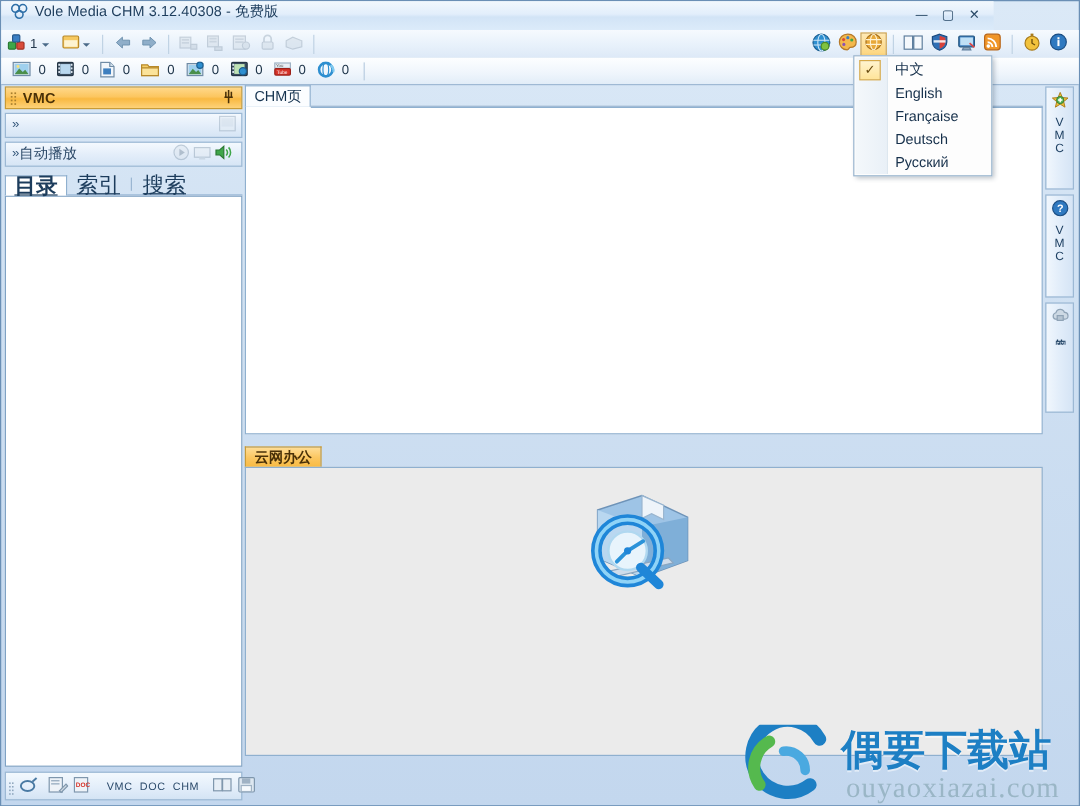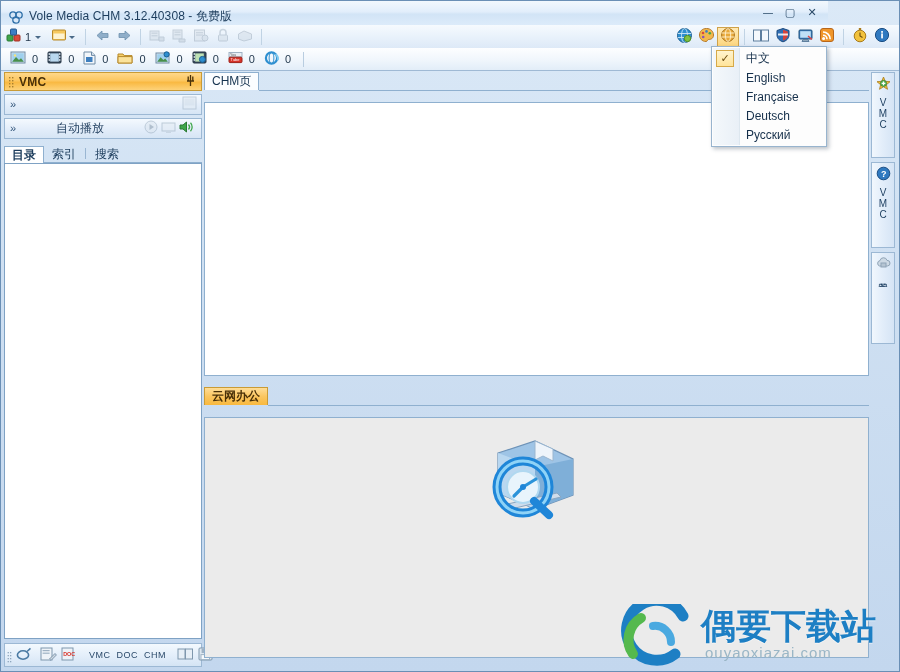--- a/index.html
+++ b/index.html
@@ -15,21 +15,21 @@
     background:linear-gradient(180deg,#dbe9f7 0%,#cfe0f2 40%,#c3d7ee 100%);
     box-sizing:border-box;
     border:1px solid #6a8fb5;
   }
 
   
   .titlebar{
     position:absolute;left:0;top:0;width:827px;height:24px;
     background:linear-gradient(180deg,#f2f8fd 0%,#e2eefb 45%,#d2e4f6 55%,#dcebfa 100%);
     border-bottom:1px solid #a8c4de;
-    display:flex;align-items:flex-end;
+    display:flex;align-items:flex-start;
   }
   .title-icon{width:16px;height:16px;margin-left:7px;margin-right:5px;position:relative;flex:0 0 auto;}
   .title-text{
     color:#1c3c5c;font-size:12px;letter-spacing:.1px;white-space:nowrap;
   }
   .win-btns{position:absolute;right:6px;top:3px;display:flex;gap:2px;}
   .win-btn{
     width:20px;height:16px;display:flex;align-items:center;justify-content:center;
     color:#2a4a68;font-size:11px;line-height:1;
     background:transparent;border:0;
@@ -79,30 +79,30 @@
   .vmc-title{color:#4a3108;font-size:12px;font-weight:bold;margin-left:4px;letter-spacing:.3px;}
   .pin{margin-left:auto;margin-right:5px;}
 
   .strip{
     margin-top:3px;height:21px;
     background:linear-gradient(180deg,#f4f9fe 0%,#e4eefa 50%,#d6e5f5 100%);
     border:1px solid #9cb8d4;
     display:flex;align-items:center;box-sizing:border-box;
   }
   .chev{margin-left:5px;color:#33567a;font-size:11px;line-height:1;}
-  .strip-label{flex:1;text-align:center;color:#2a4766;font-size:12px;}
+  .strip-label{flex:1;color:#2a4766;font-size:12px;}
 
   .tabs{
     margin-top:5px;height:18px;display:flex;align-items:flex-end;
     border-bottom:1px solid #8fb0cf;
   }
   .tab{
     height:17px;padding:0 7px;display:flex;align-items:center;
-    font-size:12px;color:#1c3c5c;box-sizing:border-box;
-    border:1px solid transparent;border-bottom:0;
+    font-size:18px;color:#1c3c5c;box-sizing:border-box;
+    border:1px solid transparent;border-bottom:0;text-decoration:underline;
   }
   .tab.active{
     background:#ffffff;border-color:#8fb0cf;font-weight:bold;
     position:relative;top:1px;
   }
   .tabdiv{width:1px;height:11px;background:#9ab6d2;margin:0 1px 3px 1px;}
 
   .treebox{
     margin-top:0;height:476px;background:#fff;border:1px solid #7fa2c4;box-sizing:border-box;
   }
@@ -110,21 +110,21 @@
     margin-top:4px;height:24px;
     background:linear-gradient(180deg,#f3f9fe 0%,#e3eefa 55%,#d4e4f4 100%);
     border:1px solid #9cb8d4;box-sizing:border-box;
     display:flex;align-items:center;
   }
   .bb-sep{width:1px;height:16px;background:#b3c9de;margin:0 4px;}
   .bb-txt{font-size:9px;color:#2b4a6a;letter-spacing:.5px;margin:0 3px;font-family:"Liberation Sans",sans-serif;}
 
   
   .center{position:absolute;left:203px;top:71px;width:665px;height:565px;}
-  .doc-tabrow{height:30px;display:flex;align-items:flex-start;}
+  .doc-tabrow{height:16px;display:flex;align-items:center;}
   .doc-tab{
     height:18px;padding:0 7px;display:flex;align-items:center;font-size:12px;
     color:#14324f;background:#fbfdff;border:1px solid #8fb0cf;border-bottom:0;
     box-sizing:border-box;
   }
   .doc-tab.orange{
     background:linear-gradient(180deg,#ffdd96 0%,#fbc660 50%,#f8b93f 100%);
     border-color:#c99b36;color:#4a3108;font-weight:bold;
   }
   .doc-tabfill{flex:1;height:18px;border-bottom:1px solid #8fb0cf;}
@@ -185,23 +185,23 @@
     position:absolute;left:612px;top:603px;width:245px;height:66px;
     pointer-events:none;
   }
   .wm-text{
     position:absolute;left:88px;top:2px;font-size:35px;font-weight:bold;
     color:#1d7fc4;letter-spacing:0px;line-height:40px;
     text-shadow:0 1px 0 rgba(255,255,255,.5);
     white-space:nowrap;
   }
   .wm-sub{
-    position:absolute;left:92px;top:40px;font-size:15px;color:#9ab6c6;
+    position:absolute;left:92px;top:40px;font-size:24px;color:#9ab6c6;
     letter-spacing:1px;white-space:nowrap;
-    font-family:Liberation Sans, sans-serif;
+    font-family:Liberation Serif, serif;
   }
 </style>
 </head>
 <body>
 
 <div id="app">
 
   <div class="titlebar">
     <span class="title-icon">
       <svg width="16" height="16" viewBox="0 0 16 16">

